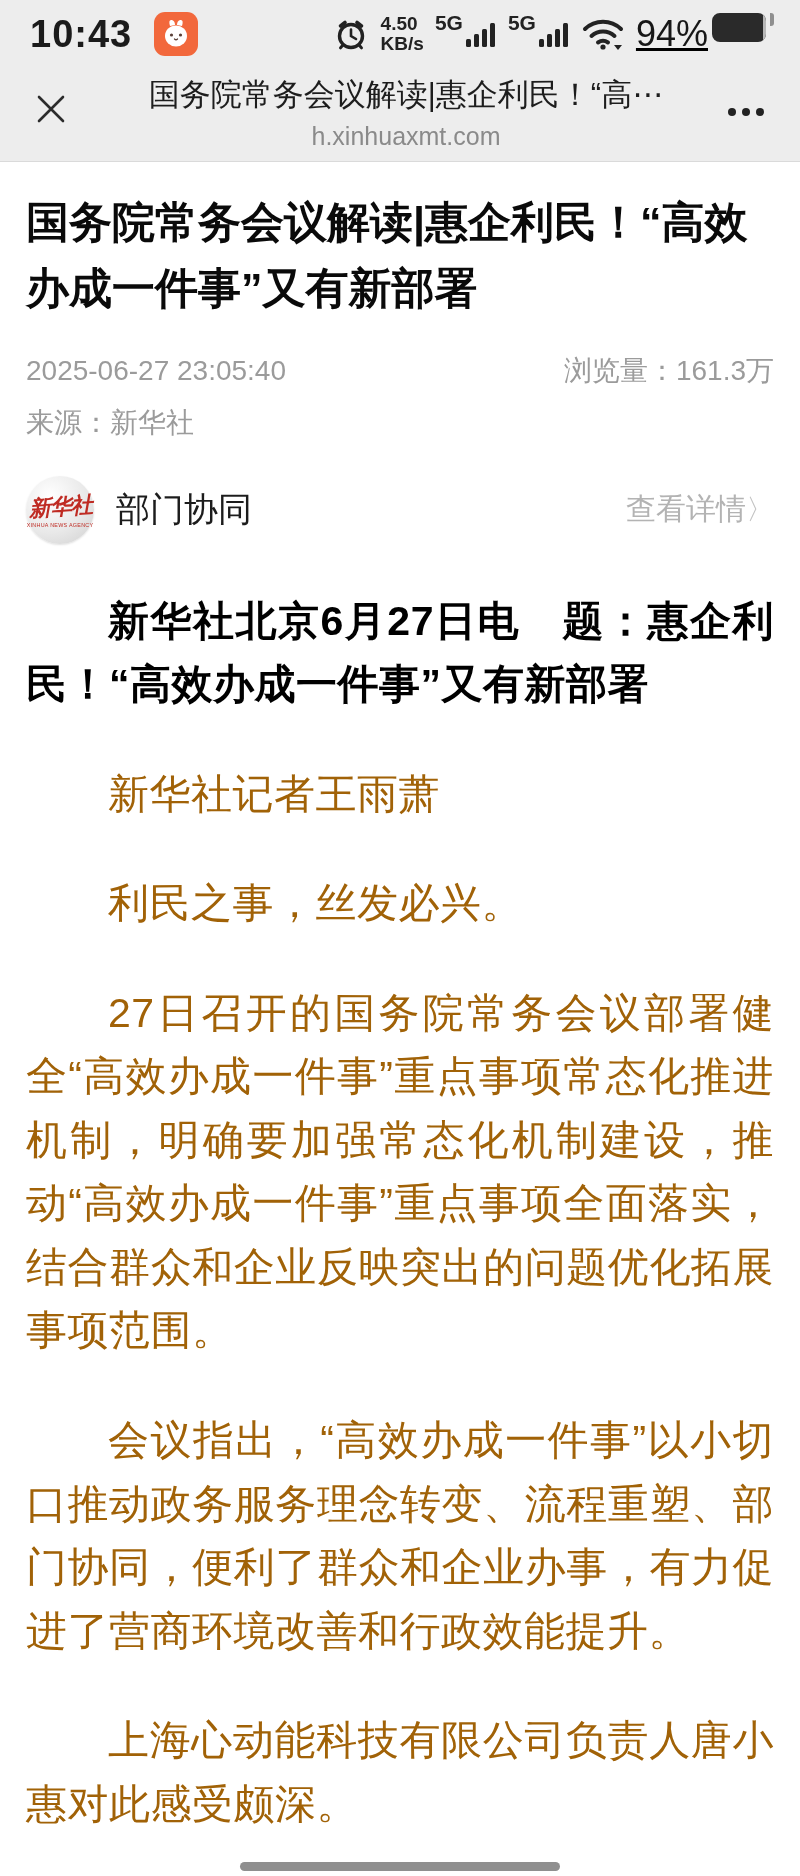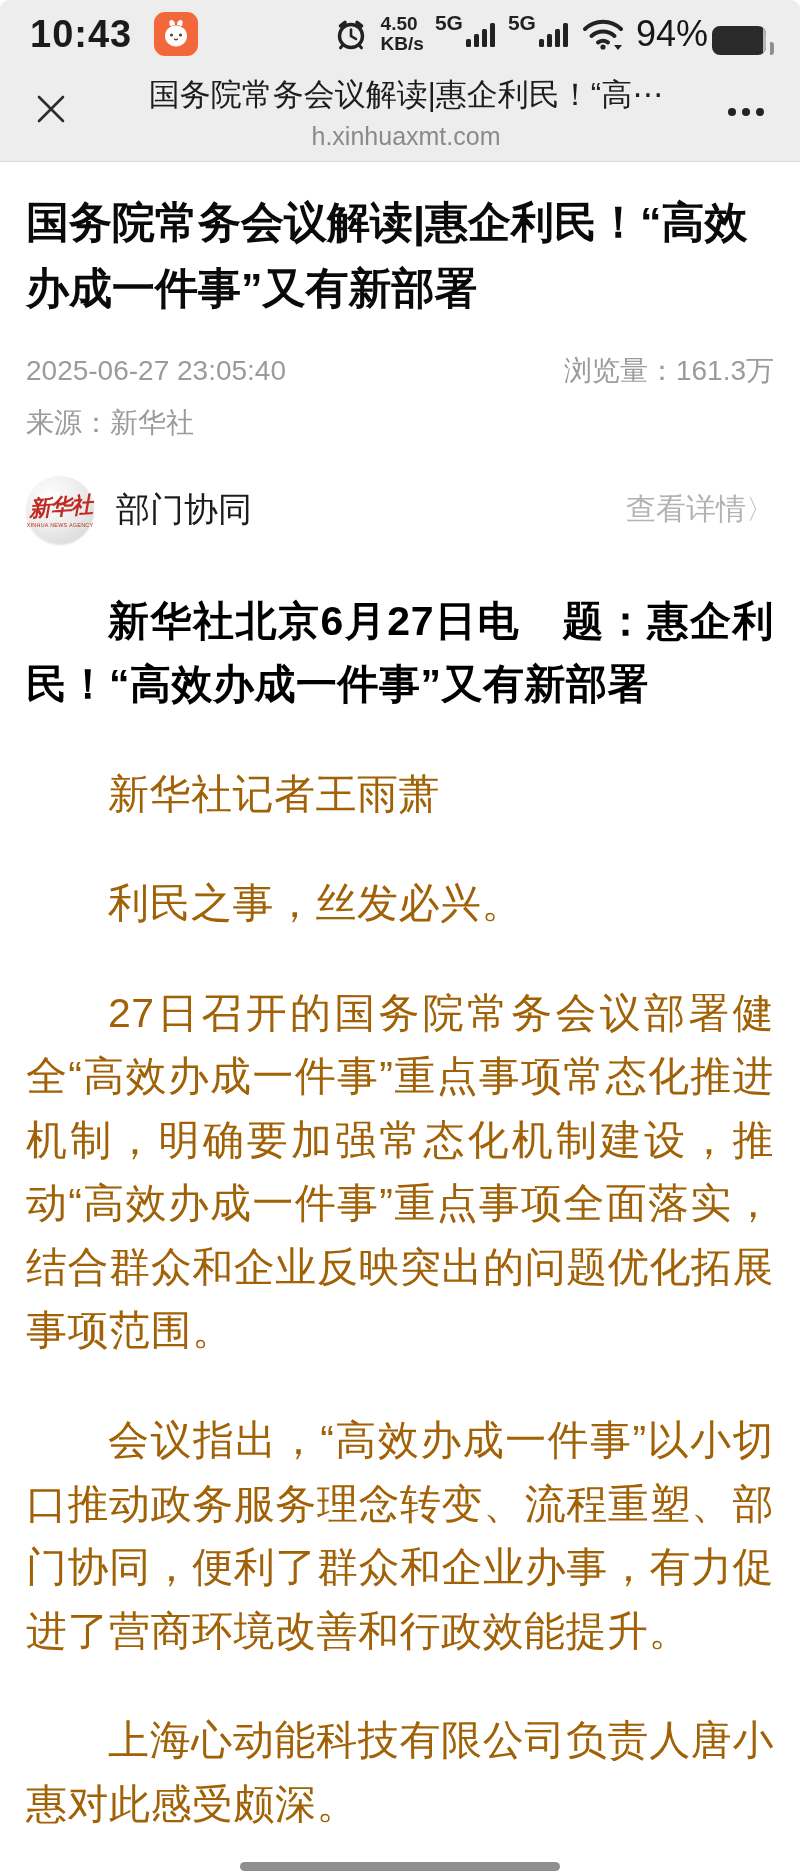--- a/index.html
+++ b/index.html
@@ -1,28 +1,28 @@
 <!DOCTYPE html>
 <html><head>
 <meta charset="utf-8">
 <style>
   * { margin:0; padding:0; box-sizing:border-box; }
   html,body { background:#ffffff; }
   body { font-family:"Liberation Sans","DejaVu Sans",sans-serif; }
-  .screen { position:relative; width:800px; height:1876px; margin:0 auto; background:#ffffff; overflow:hidden;border-radius:9px; }
+  .screen { position:relative; width:800px; height:1876px; margin:0 auto; background:#ffffff; overflow:hidden; }
 
   
   .statusbar { height:64px; background:#ededed; display:flex; align-items:center; padding:4px 26px 0 30px; }
   .sb-time { font-size:38px; font-weight:700; color:#1b1b1b; letter-spacing:1px; }
   .sb-app { margin-left:22px; width:44px; height:44px; border-radius:11px; background:#f2683c; display:flex; align-items:center; justify-content:center; }
   .sb-right { margin-left:auto; display:flex; align-items:center; gap:11px; }
   .sb-speed { display:flex; flex-direction:column; align-items:flex-start; line-height:1.05; font-size:19px; font-weight:700; color:#222; }
   .sb-sig { display:flex; align-items:flex-end; }
   .sb-sig .sig-label { font-size:21px; font-weight:700; color:#222; margin-right:2px; transform:translateY(-14px); }
-  .sb-batt { display:flex; align-items:flex-end; gap:4px; }
+  .sb-batt { display:flex; align-items:flex-start; gap:4px;text-decoration:underline; }
   .sb-pct { font-size:36px; color:#171717; font-weight:500; }
   .batt-body { width:54px; height:29px; border-radius:8px; background:#2a2a2a; position:relative; overflow:hidden; }
   .batt-tip { position:absolute; right:0; top:0; bottom:0; width:3px; background:#b7b7b7; }
   .batt-nub { width:4px; height:13px; border-radius:0 3px 3px 0; background:#8f8f8f; }
 
   
   .header { position:relative; height:98px; background:#ededed; border-bottom:1px solid #dadada; }
   .hd-close { position:absolute; left:30px; top:24px; width:42px; height:42px; display:flex; align-items:center; justify-content:center; }
   .hd-center { position:absolute; left:100px; right:88px; top:10px; text-align:center; }
   .hd-title { font-size:31px; color:#1d1d1d; white-space:nowrap; overflow:hidden; }

